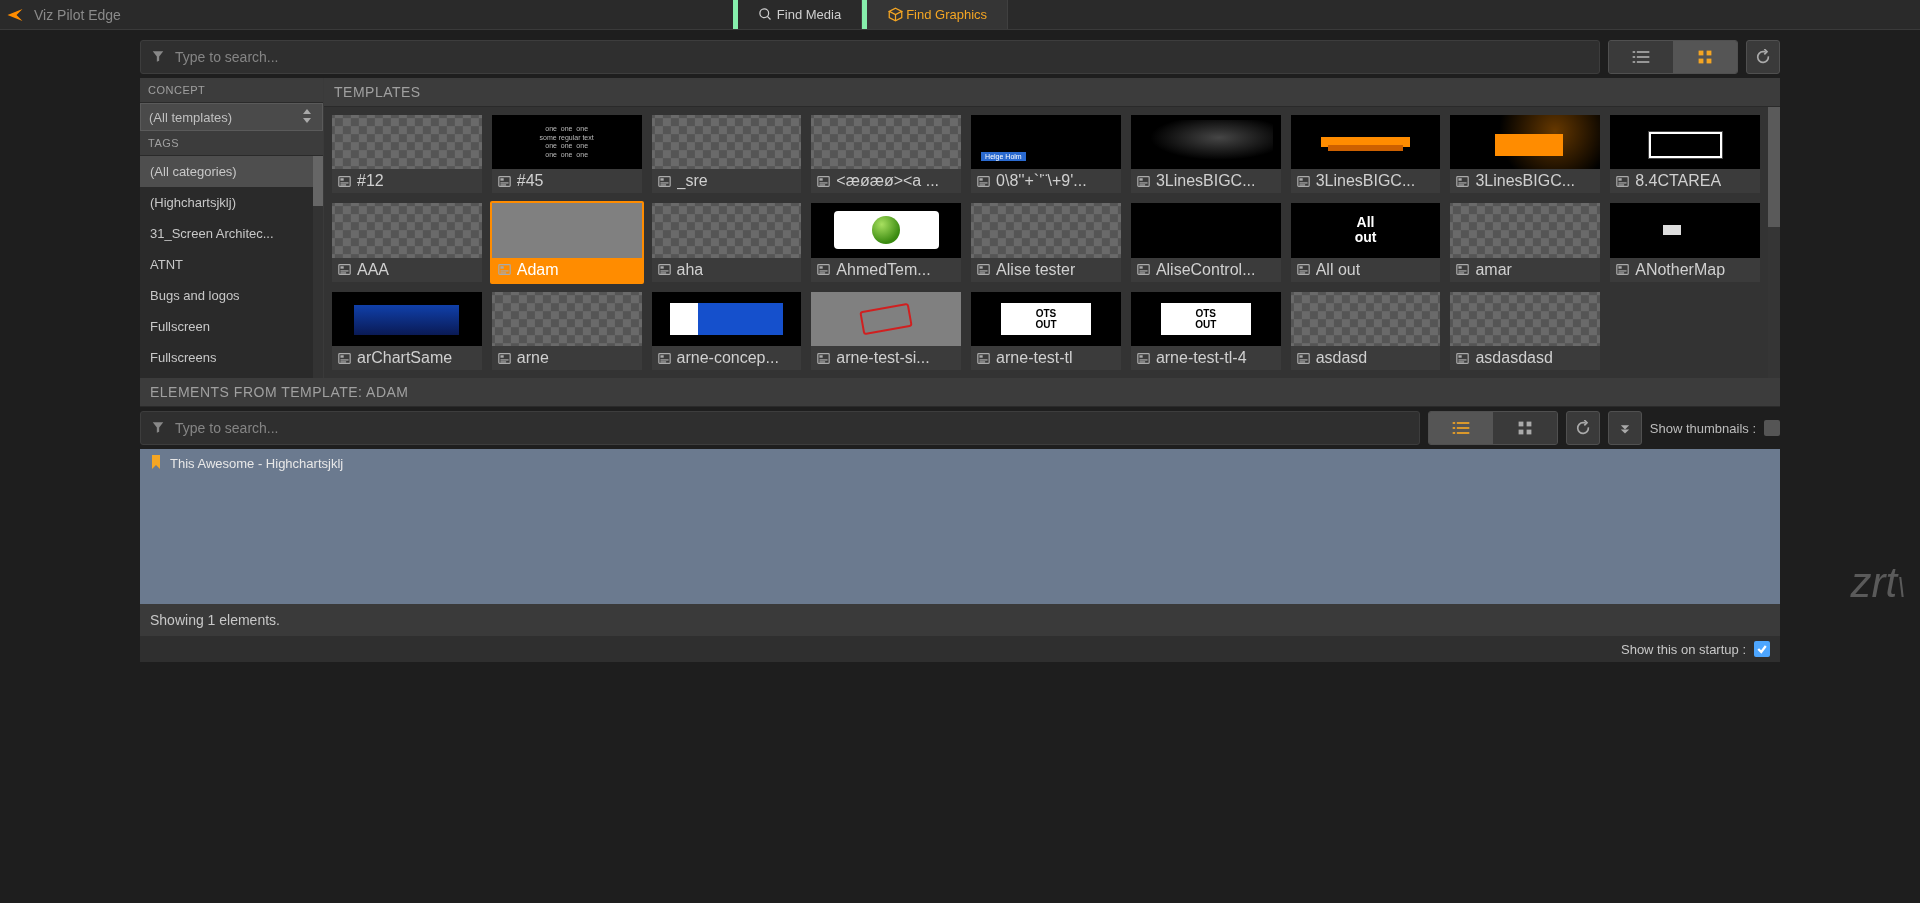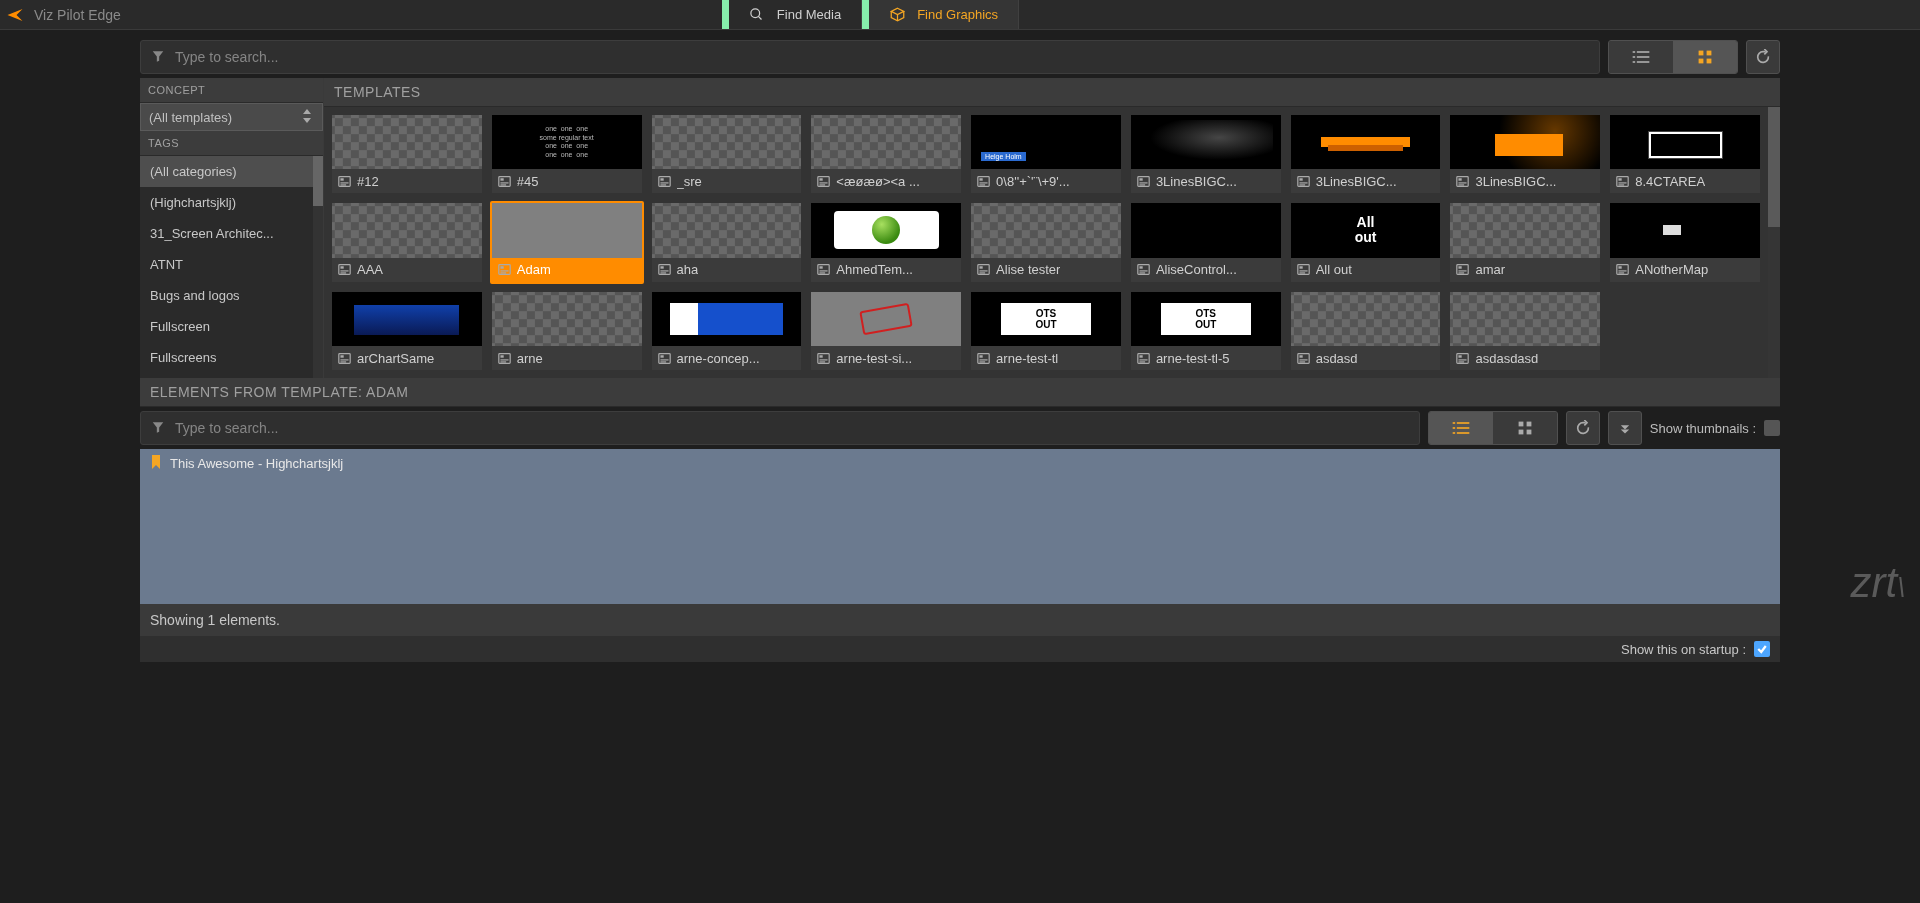--- a/index.html
+++ b/index.html
@@ -5,21 +5,21 @@
 html,body{margin:0;padding:0;height:100%;font-family:"Segoe UI",Tahoma,sans-serif;font-size:13px;color:#bdbdbd;background:#1e1e1e;overflow:hidden;}
 *{box-sizing:border-box;}
 .app{display:flex;flex-direction:column;height:662px;width:1920px;position:relative;}
 
 
 .topbar{height:30px;background:#2a2a2a;border-bottom:1px solid #3a3a3a;display:flex;align-items:center;}
 .logo{width:30px;height:30px;display:flex;align-items:center;justify-content:center;}
 .app-title{color:#8a8a8a;font-size:14px;font-weight:500;margin-left:4px;}
 .spacer{flex:1;}
 .tab-group{display:flex;height:100%;}
-.top-tab{padding:0 20px;display:flex;align-items:center;gap:12px;border-left:7px solid #86efac;border-right:1px solid #404040;cursor:pointer;color:#cfcfcf;}
+.top-tab{padding:0 20px;display:flex;align-items:center;gap:3px;border-left:5px solid #86efac;border-right:1px solid #404040;cursor:pointer;color:#cfcfcf;}
 .top-tab.active{background:#353535;color:#f5a623;}
 .top-tab .icn{width:16px;height:16px;display:flex;align-items:center;justify-content:center;}
 
 
 .body{display:flex;flex-direction:column;flex:1;padding:6px 140px 0 140px;}
 
 
 .searchrow{display:flex;align-items:center;gap:8px;padding:4px 0;}
 .searchbox{flex:1;height:34px;background:#2f2f2f;border-radius:3px;display:flex;align-items:center;padding:0 10px;border:1px solid #3d3d3d;}
 .searchbox input{flex:1;background:transparent;border:0;outline:0;color:#bdbdbd;font-size:14px;}
@@ -48,21 +48,21 @@
 .pane-header{font-size:14px;letter-spacing:0.5px;color:#a0a0a0;padding:6px 10px;background:#3c3c3c;border-bottom:1px solid #2a2a2a;text-transform:uppercase;}
 .grid-wrap{flex:1;display:flex;min-height:0;}
 .grid{flex:1;display:grid;grid-template-columns:repeat(9,1fr);gap:6px;padding:6px;overflow:hidden;}
 .grid-scroll{width:12px;background:#353535;}
 .grid-scroll-thumb{background:#5a5a5a;width:100%;height:120px;}
 .card{display:flex;flex-direction:column;border:2px solid transparent;border-radius:2px;overflow:hidden;cursor:pointer;}
 .card.selected{border-color:#ff8c00;}
 .thumb{height:62px;background:repeating-conic-gradient(#6a6a6a 0% 25%,#555 0% 50%) 50%/16px 16px;display:flex;align-items:center;justify-content:center;color:#fff;font-size:10px;position:relative;}
 .thumb.black{background:#000;}
 .thumb.gray{background:#808080;}
-.cap{height:20px;background:#3b3b3b;display:flex;align-items:center;gap:6px;padding:12px 6px;color:#d0d0d0;white-space:nowrap;overflow:hidden;text-overflow:ellipsis;font-size:13px;}
+.cap{height:20px;background:#3b3b3b;display:flex;align-items:center;gap:6px;padding:12px 6px;color:#d0d0d0;white-space:nowrap;overflow:hidden;text-overflow:ellipsis;font-size:16px;}
 .card.selected .cap{background:#ff8c00;color:#fff;}
 
 
 .elements-pane{display:flex;flex-direction:column;flex:1;min-height:0;}
 .elements-search{display:flex;align-items:center;gap:8px;padding:4px 0;}
 .elements-list{flex:1;background:#6b7a8f;overflow:auto;}
 .elem-row{height:28px;display:flex;align-items:center;padding:0 10px;gap:8px;color:#e8e8e8;cursor:pointer;}
 .elem-row .bk{color:#f5a623;}
 .status-bar{height:32px;display:flex;align-items:center;padding:0 10px;background:#3a3a3a;color:#c8c8c8;font-size:14px;}
 .startup-bar{height:26px;display:flex;align-items:center;justify-content:flex-end;padding:0 10px;gap:8px;background:#2f2f2f;color:#c8c8c8;font-size:13px;}
@@ -500,21 +500,21 @@
                     <span style="color:#000;font-weight:bold;font-size:10px;text-align:center;line-height:1.1;">OTS<br>OUT</span>
                   </div>
                 </div>
                 <div class="cap">
                   <svg class="icn-svg" width="13" height="13" viewBox="0 0 16 16" fill="#aaa">
                     <rect x="1" y="2" width="14" height="12" rx="1" fill="none" stroke="#aaa" stroke-width="1.5"></rect>
                     <rect x="3" y="4" width="4" height="3"></rect>
                     <rect x="3" y="9" width="10" height="1.5"></rect>
                     <rect x="3" y="11.5" width="7" height="1.5"></rect>
                   </svg>
-                  <span style="overflow:hidden;text-overflow:ellipsis;">arne-test-tl-5</span>
+                  <span style="overflow:hidden;text-overflow:ellipsis;">arne-test-tl-4</span>
                 </div>
               </div>
               <div class="card">
                 <div class="thumb "></div>
                 <div class="cap">
                   <svg class="icn-svg" width="13" height="13" viewBox="0 0 16 16" fill="#aaa">
                     <rect x="1" y="2" width="14" height="12" rx="1" fill="none" stroke="#aaa" stroke-width="1.5"></rect>
                     <rect x="3" y="4" width="4" height="3"></rect>
                     <rect x="3" y="9" width="10" height="1.5"></rect>
                     <rect x="3" y="11.5" width="7" height="1.5"></rect>

